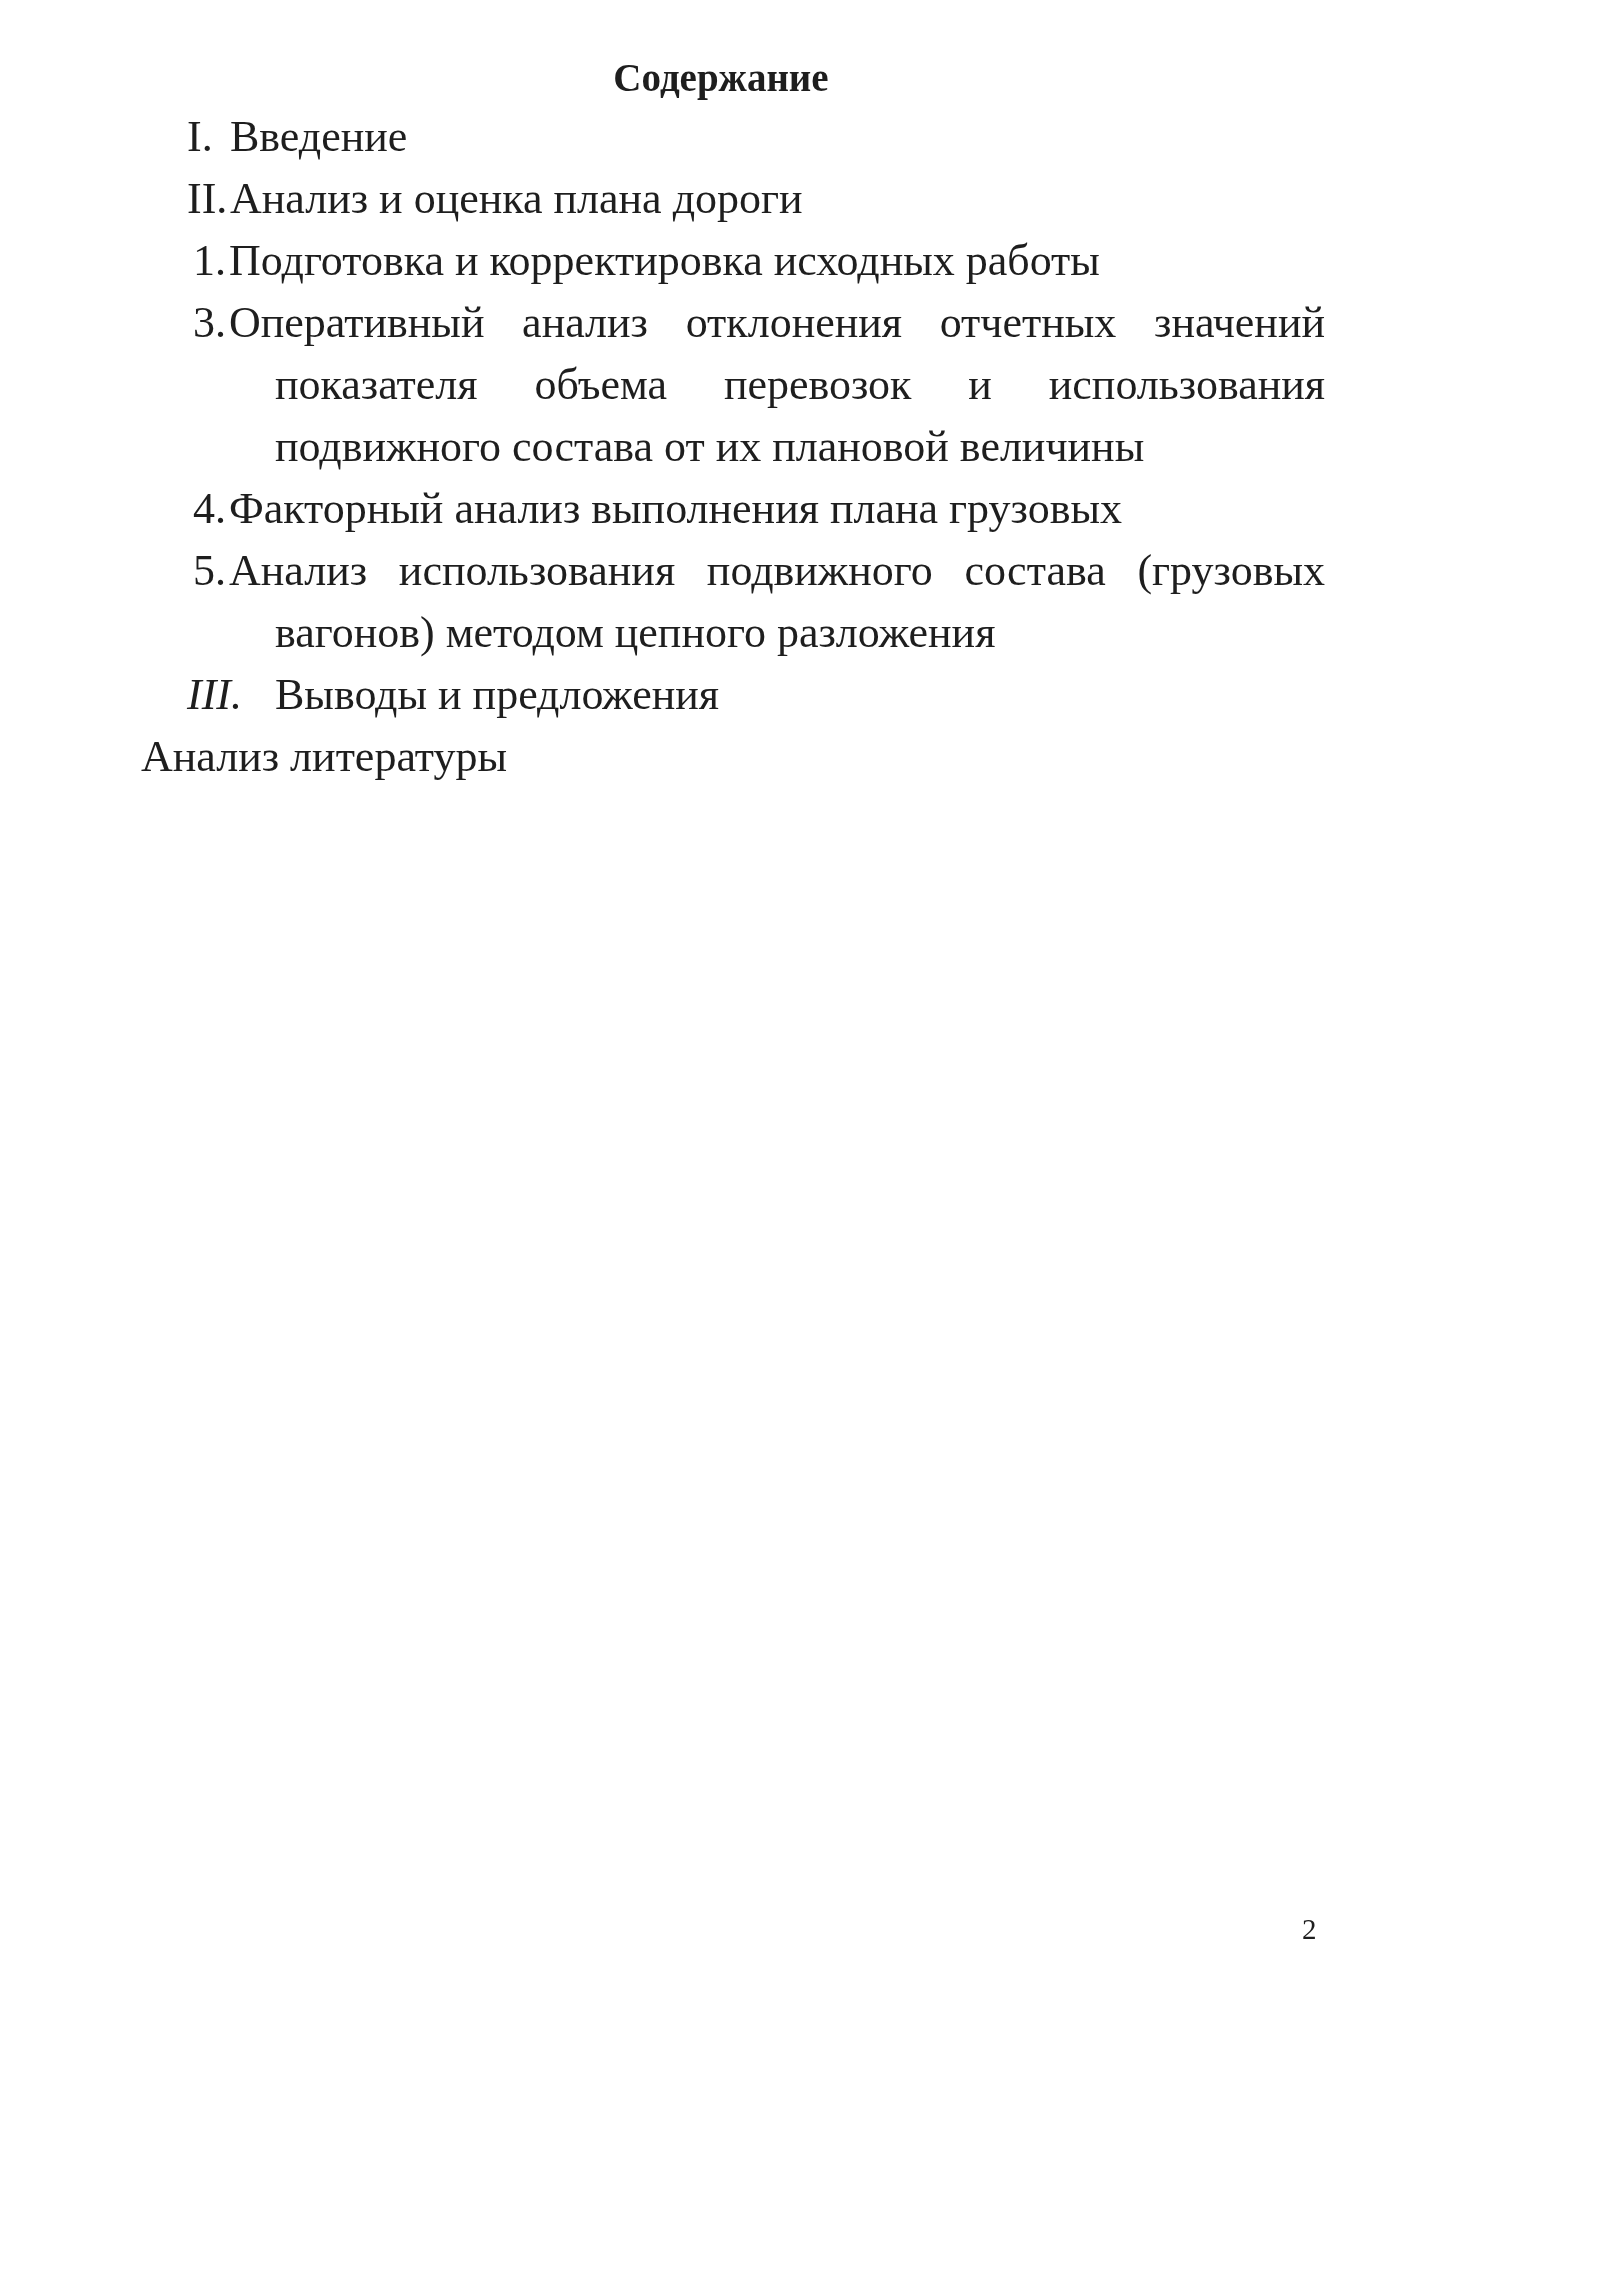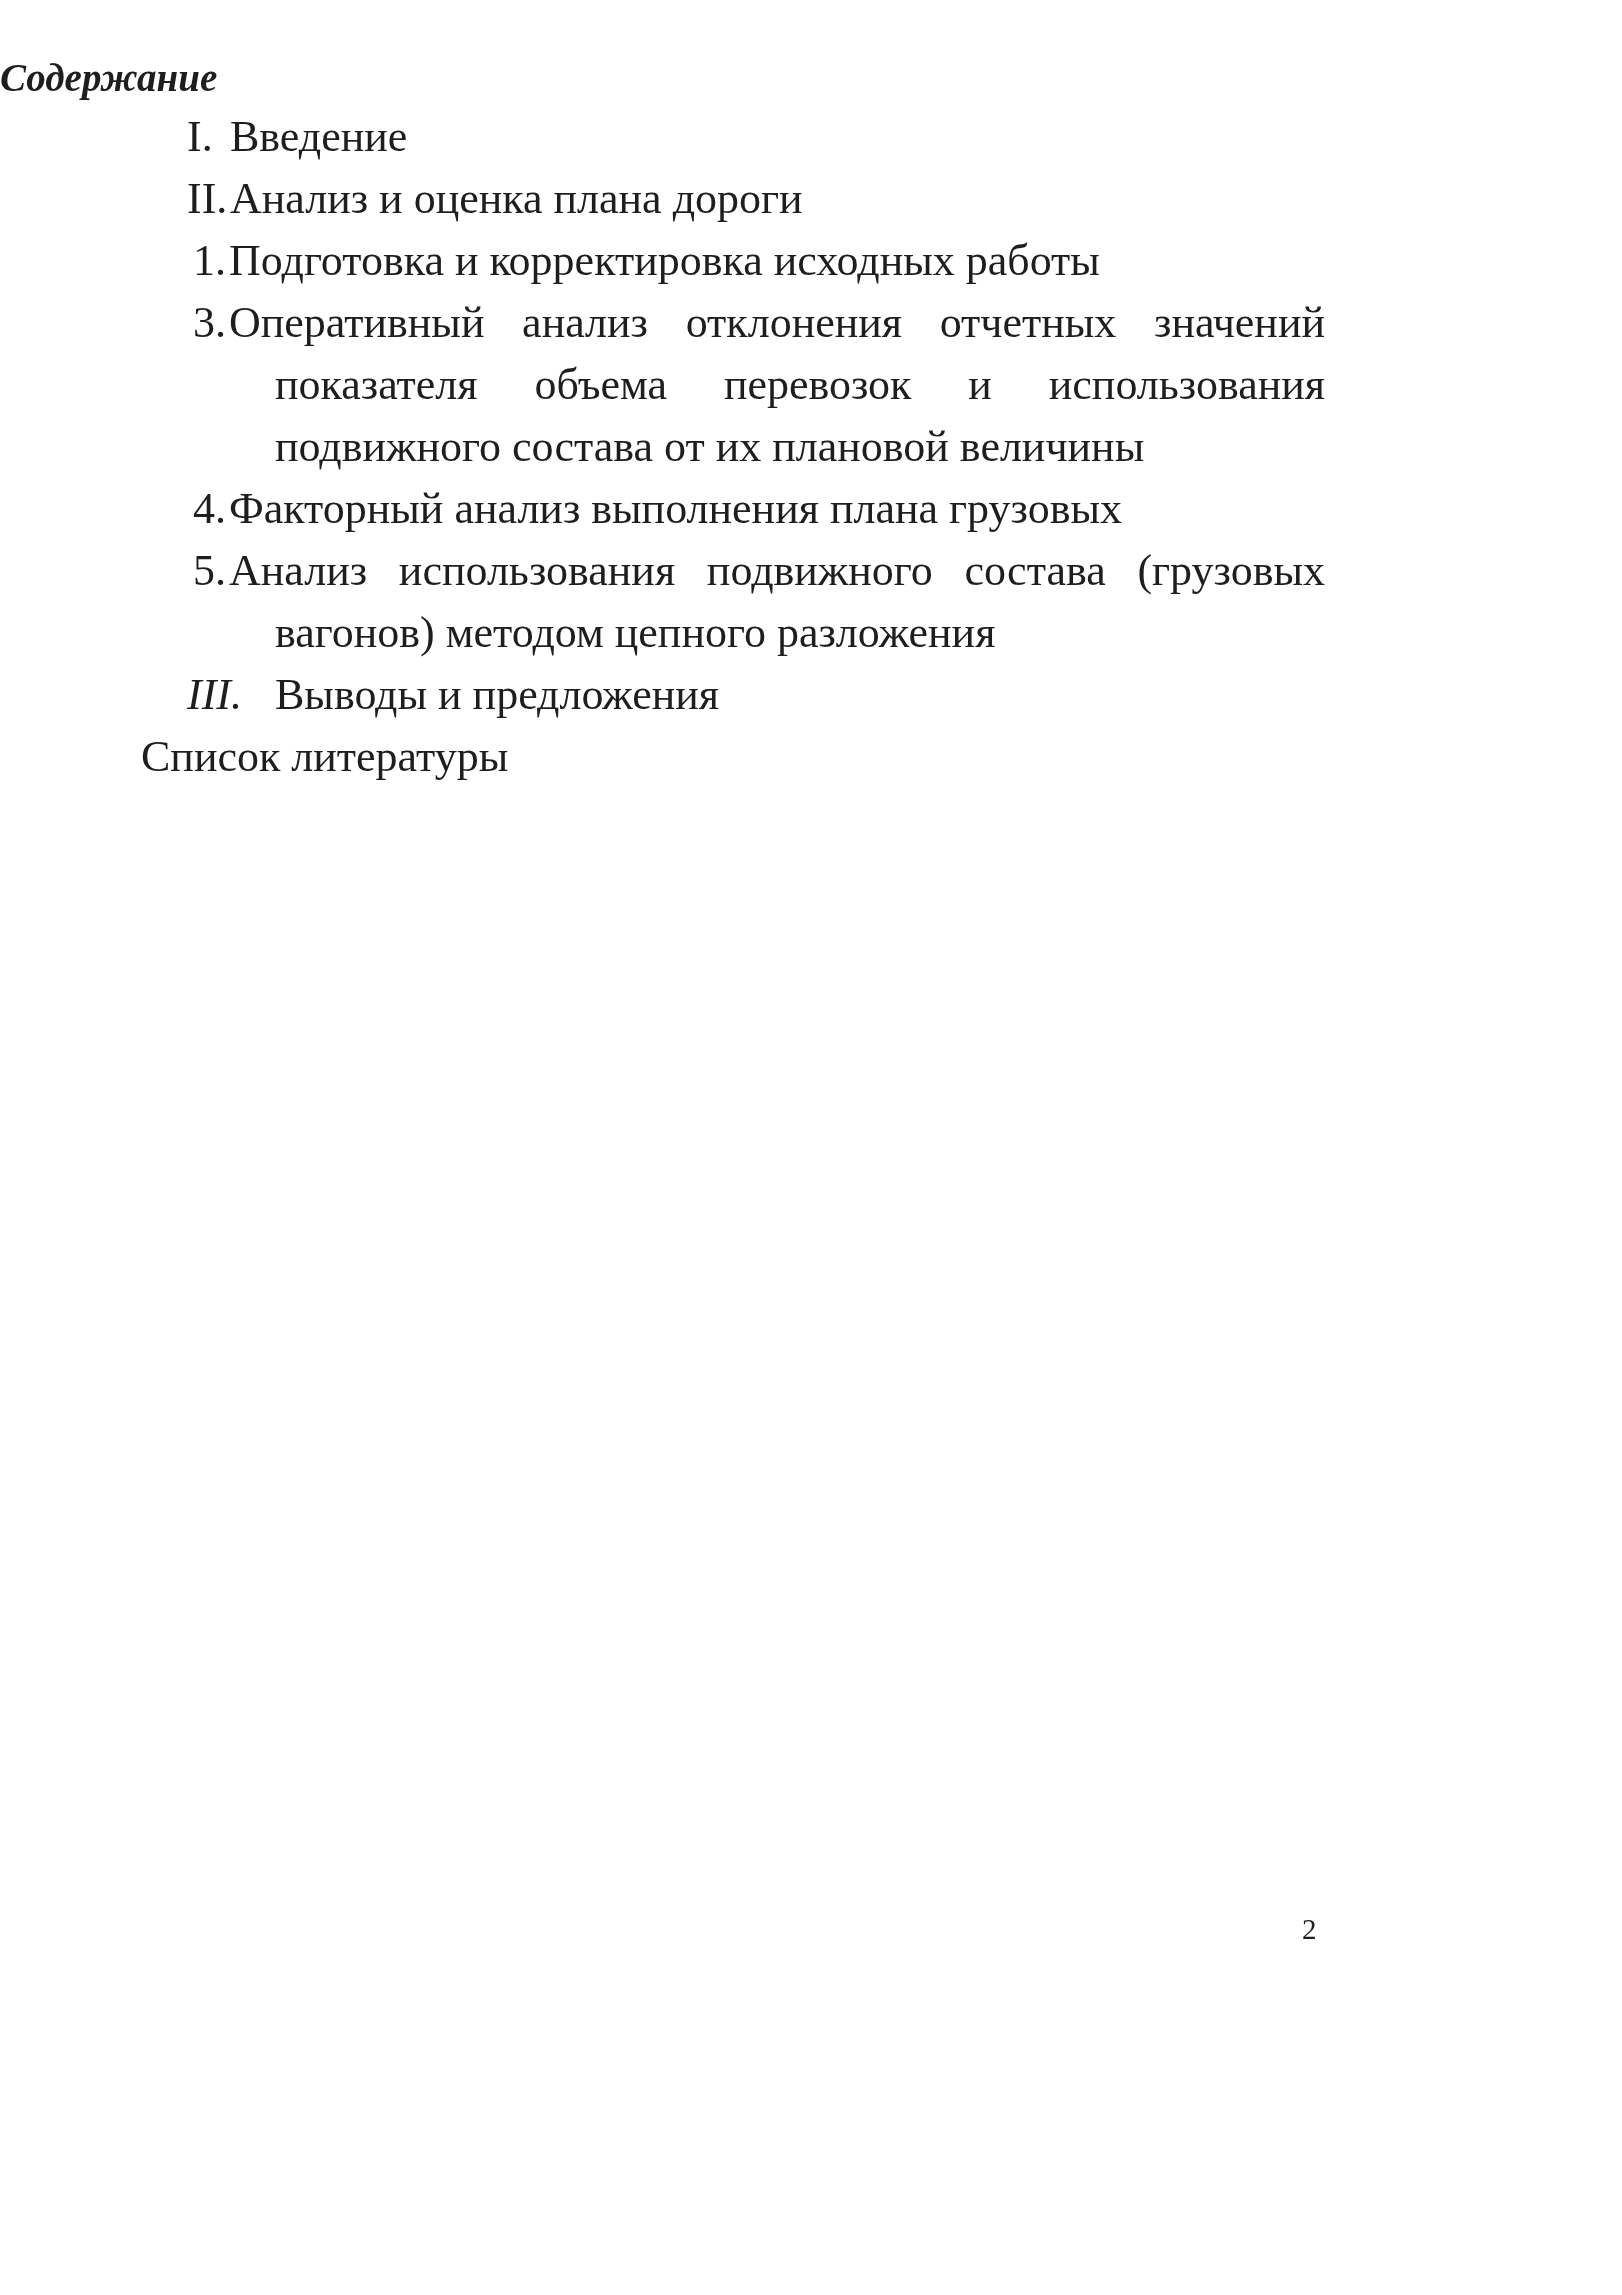--- a/index.html
+++ b/index.html
@@ -15,24 +15,24 @@
     font-family: "Liberation Serif", serif;
     color: #1e1e1e;
     overflow: hidden;
   }
   .title {
     position: absolute;
     top: 47px;
     left: 0;
     width: 1442px;
     margin: 0;
+    text-align: center;
     font-size: 39px;
     font-weight: bold;
     line-height: 62px;
-    font-style: italic;
   }
   .toc {
     position: absolute;
     top: 106px;
     left: 141px;
     width: 1184px;
     font-size: 44px;
     line-height: 62px;
   }
   .toc-item {
@@ -83,20 +83,20 @@
 
     <div class="toc-item"><span class="marker w55">3.</span><span>Оперативный анализ отклонения отчетных значений показателя объема перевозок и использования подвижного состава от их плановой величины</span></div>
 
     <div class="toc-item"><span class="marker w55">4.</span><span>Факторный анализ выполнения плана грузовых</span></div>
 
     <div class="toc-item"><span class="marker w55">5.</span><span>Анализ использования подвижного состава (грузовых вагонов) методом цепного разложения</span></div>
 
 
     <div class="toc-item roman"><span class="marker w135">III.</span><span>Выводы и предложения</span></div>
 
-    <div class="toc-item plain"><span>Список литературы</span></div>
+    <div class="toc-item plain"><span>Анализ литературы</span></div>
 
   </div>
 
   <div class="page-number">2</div>
 
 </div>
 
 
 </body></html>

